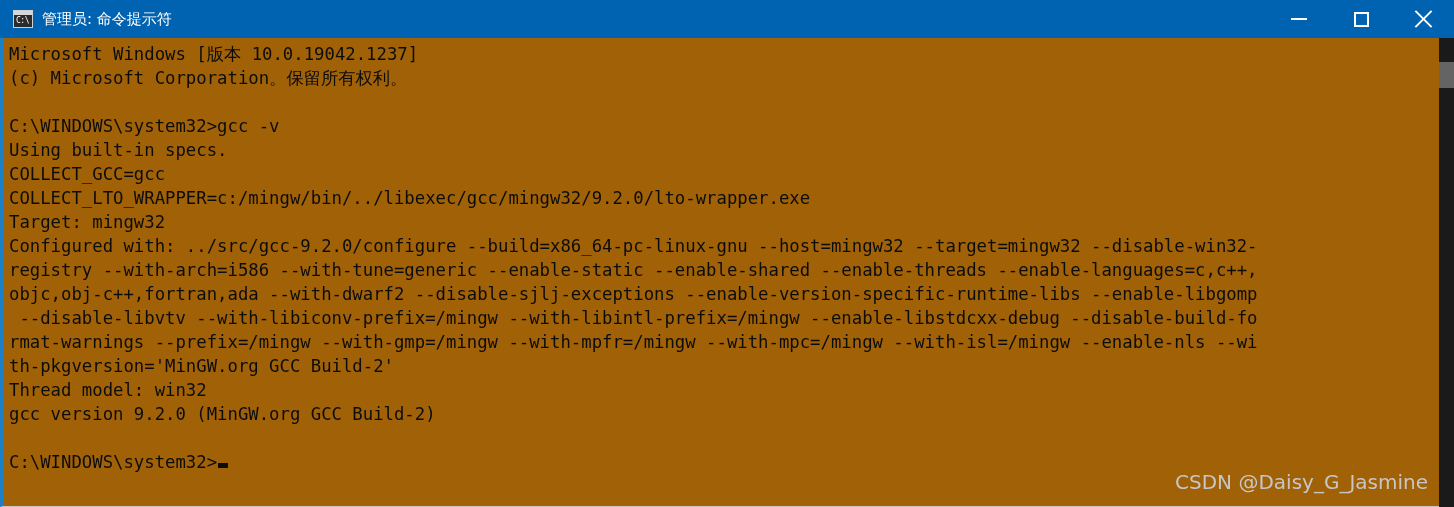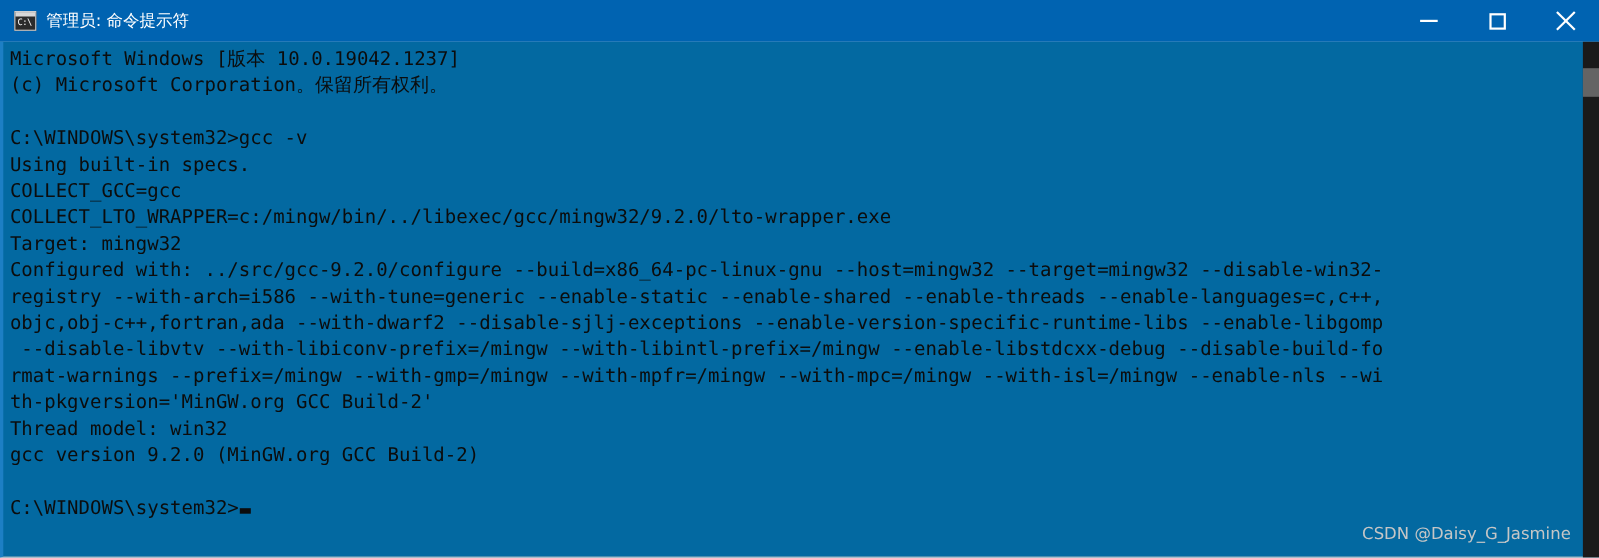--- a/index.html
+++ b/index.html
@@ -116,21 +116,21 @@
   .win-btn .close-glyph::before { transform: rotate(45deg); }
   .win-btn .close-glyph::after  { transform: rotate(-45deg); }
 
   
   .console {
     position: absolute;
     left: 0;
     top: 38px;
     width: 1454px;
     height: 469px;
-    background: #0369a1;
+    background: #a16207;
     box-sizing: border-box;
     border-left: 3px solid #1d7fc4;
     border-bottom: 1px solid #c8c8c8;
     overflow: hidden;
   }
   .console-text {
     position: absolute;
     left: 6px;
     top: 4px;
     margin: 0;
@@ -165,21 +165,21 @@
     width: 15px;
     height: 26px;
     background: #646464;
   }
   
   .watermark {
     position: absolute;
     right: 26px;
     bottom: 13px;
     font-family: "DejaVu Sans", "Liberation Sans", sans-serif;
-    font-size: 15px;
+    font-size: 20px;
     color: #c6c6c6;
     white-space: nowrap;
   }
 </style>
 </head>
 <body>
 
 <div class="window">
 
   <div class="titlebar">

